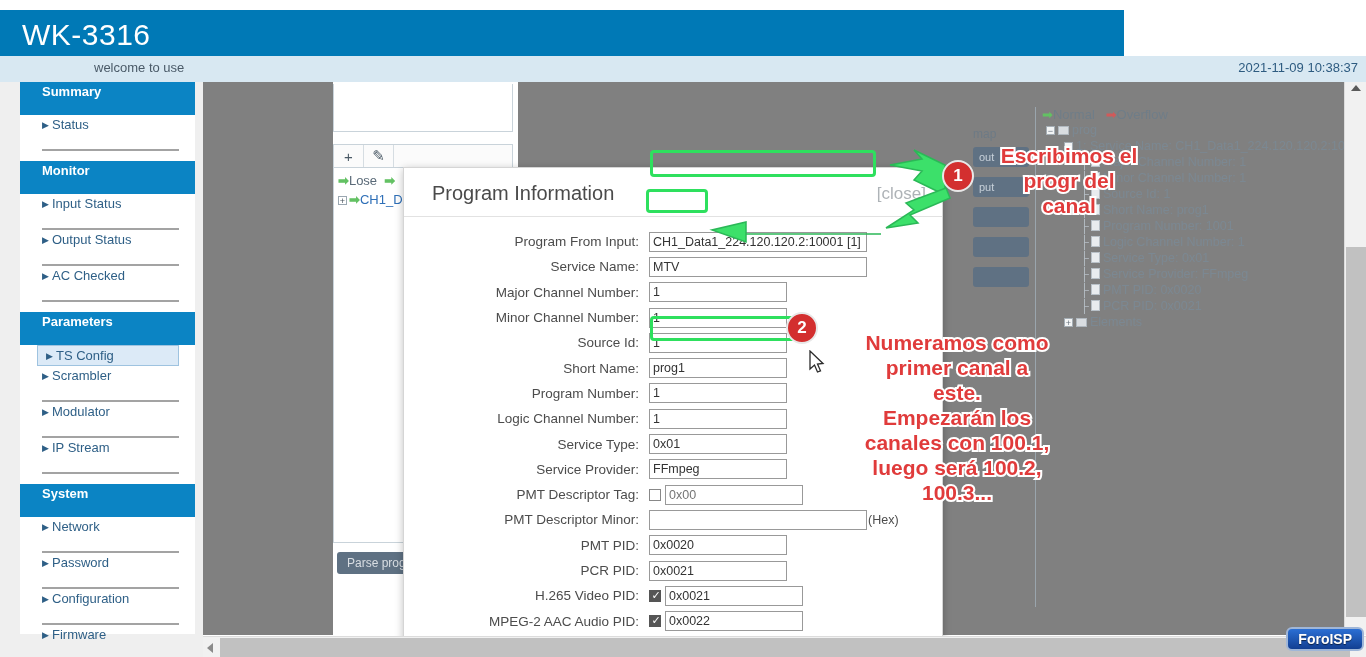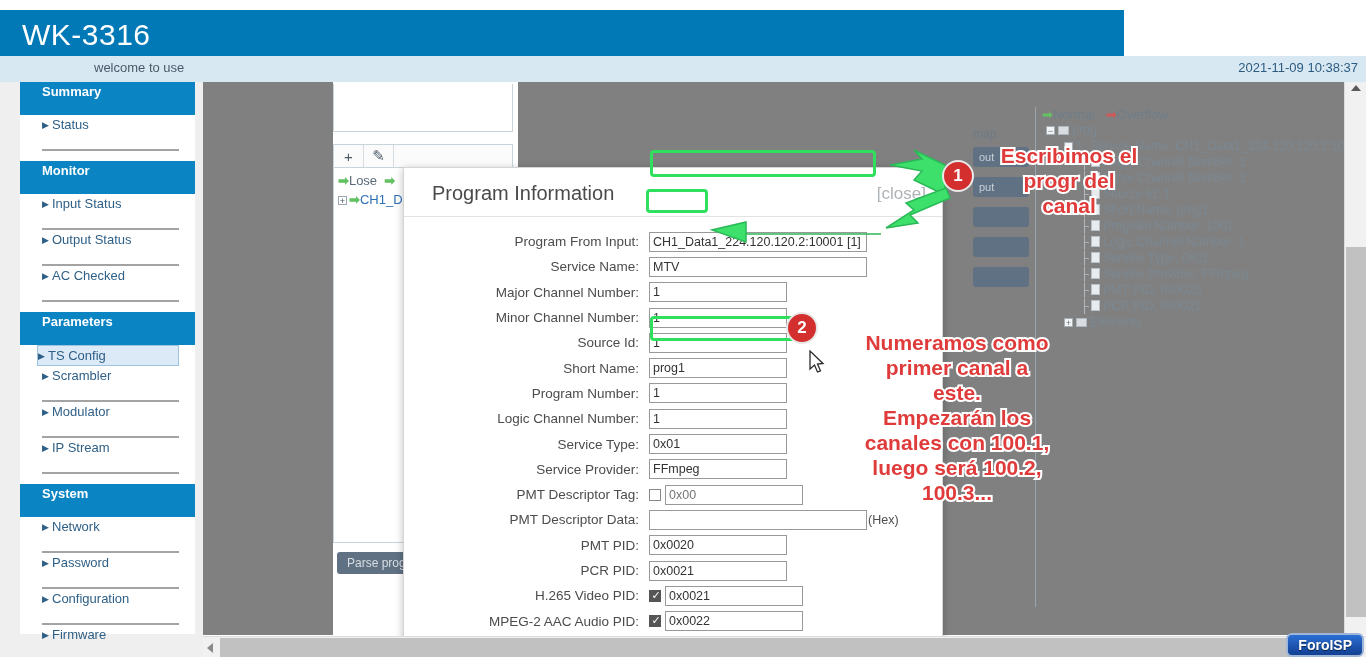--- a/index.html
+++ b/index.html
@@ -59,21 +59,21 @@
     white-space:nowrap;
   }
   .nav-item .caret {
     display:inline-block; width:10px; color:#2e5f86; font-size:9px;
     transform:translateY(-1px);
   }
   .nav-item.active {
     background:#dceaf7;
     border:1px solid #9ec3e0;
     margin-left:17px; margin-right:16px;
-    padding-left:0;
+    padding-left:8px;
     height:21px; line-height:19px;
   }
 
   
   .content {
     position:absolute; left:203px; top:0; width:1163px; height:575px;
     background:#ffffff;
     overflow:hidden;
   }
   .dim { position:absolute; left:0; top:0; width:1163px; height:553px;
@@ -254,21 +254,21 @@
   .hscroll .left {
     position:absolute; left:4px; top:6px; width:0; height:0;
     border-top:5px solid transparent; border-bottom:5px solid transparent;
     border-right:6px solid #8a8a8a;
   }
   .hscroll .thumb {
     position:absolute; left:17px; top:1px; width:1130px; height:19px;
     background:#c1c1c1;
   }
   .foro-badge {
-    position:absolute; right:2px; bottom:0; z-index:99;
+    position:absolute; right:2px; bottom:6px; z-index:99;
     background:linear-gradient(#2b6fd4,#123f92);
     border:2px solid #9fb6d8; border-radius:6px;
     color:#fff; font-weight:bold; font-size:14px;
     padding:2px 10px;
     text-shadow:0 1px 1px rgba(0,0,0,.6);
   }
 </style>
 </head>
 <body>
 
@@ -474,21 +474,21 @@
 
       <div class="frow">
         <div class="flabel">PMT Descriptor Tag:</div>
         <div class="fctrl">
           <span class="cbx"></span>
           <input class="inp ph" placeholder="0x00" style="">
         </div>
       </div>
 
       <div class="frow">
-        <div class="flabel">PMT Descriptor Data:</div>
+        <div class="flabel">PMT Descriptor Minor:</div>
         <div class="fctrl">
           <input class="inp wide" value="" style="">
           <span class="hexnote">(Hex)</span>
         </div>
       </div>
 
       <div class="frow">
         <div class="flabel">PMT PID:</div>
         <div class="fctrl">
           <input class="inp" value="0x0020" style="">

